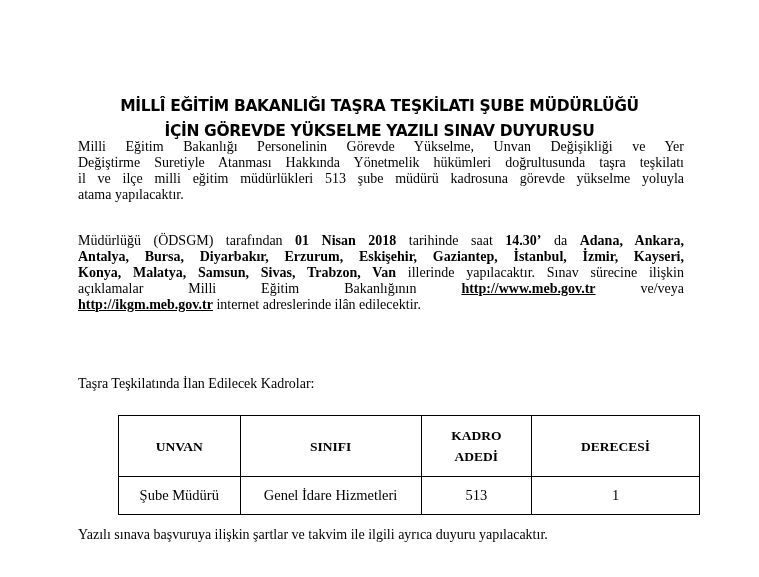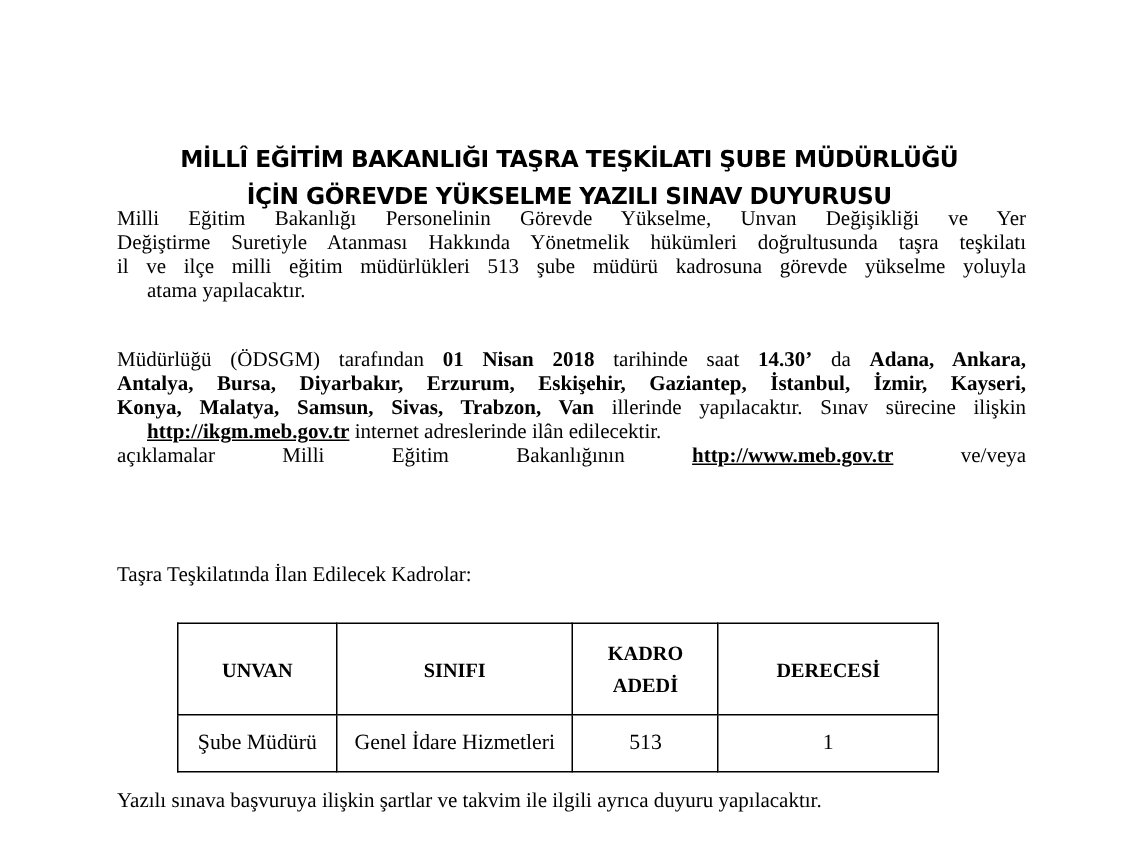--- a/index.html
+++ b/index.html
@@ -39,37 +39,36 @@
     }
     .para .line {
       display: block;
       white-space: nowrap;
       text-align: justify;
       text-align-last: justify;
       height: 16.1px;
     }
     .para .line.last {
       text-align-last: left;
-      margin-left: 20px;
     }
     b { font-weight: bold; }
     a.link {
       color: #000000;
       font-weight: bold;
       text-decoration: underline;
     }
     #p1 { top: 139px; }
     #p2 { top: 233px; }
     #p3 { top: 376px; left: 78px; }
     #p4 { top: 527px; left: 78px; }
     table.kadro {
       position: absolute;
       left: 118px;
       top: 415px;
-      width: 508px;
+      width: 582px;
       border-collapse: collapse;
       font-family: "Liberation Serif", serif;
       font-size: 14.5px;
     }
     table.kadro th, table.kadro td {
       border: 1.3px solid #000000;
       text-align: center;
       vertical-align: middle;
       padding: 0 4px;
     }
@@ -99,22 +98,22 @@
   <span class="line">Milli Eğitim Bakanlığı Personelinin Görevde Yükselme, Unvan Değişikliği ve Yer</span>
   <span class="line">Değiştirme Suretiyle Atanması Hakkında Yönetmelik hükümleri doğrultusunda taşra teşkilatı</span>
   <span class="line">il ve ilçe milli eğitim müdürlükleri 513 şube müdürü kadrosuna görevde yükselme yoluyla</span>
   <span class="line last">atama yapılacaktır.</span>
 </div>
 
 <div class="para" id="p2">
   <span class="line"><span>Müdürlüğü (ÖDSGM) tarafından </span><b>01 Nisan 2018</b><span> tarihinde saat </span><b>14.30’</b><span> da </span><b>Adana, Ankara,</b></span>
   <span class="line"><b>Antalya, Bursa, Diyarbakır, Erzurum, Eskişehir, Gaziantep, İstanbul, İzmir, Kayseri,</b></span>
   <span class="line"><b>Konya, Malatya, Samsun, Sivas, Trabzon, Van</b><span> illerinde yapılacaktır. Sınav sürecine ilişkin</span></span>
+  <span class="line"><span>açıklamalar Milli Eğitim Bakanlığının</span> <a class="link">http://www.meb.gov.tr</a> <span>ve/veya</span></span>
   <span class="line last"><a class="link">http://ikgm.meb.gov.tr</a><span> internet adreslerinde ilân edilecektir.</span></span>
-  <span class="line"><span>açıklamalar Milli Eğitim Bakanlığının</span> <a class="link">http://www.meb.gov.tr</a> <span>ve/veya</span></span>
 </div>
 
 <div class="para" id="p3">Taşra Teşkilatında İlan Edilecek Kadrolar:</div>
 
 <table class="kadro">
   <colgroup>
     <col class="c1">
       <col class="c2">
       <col class="c3">
       <col class="c4">

